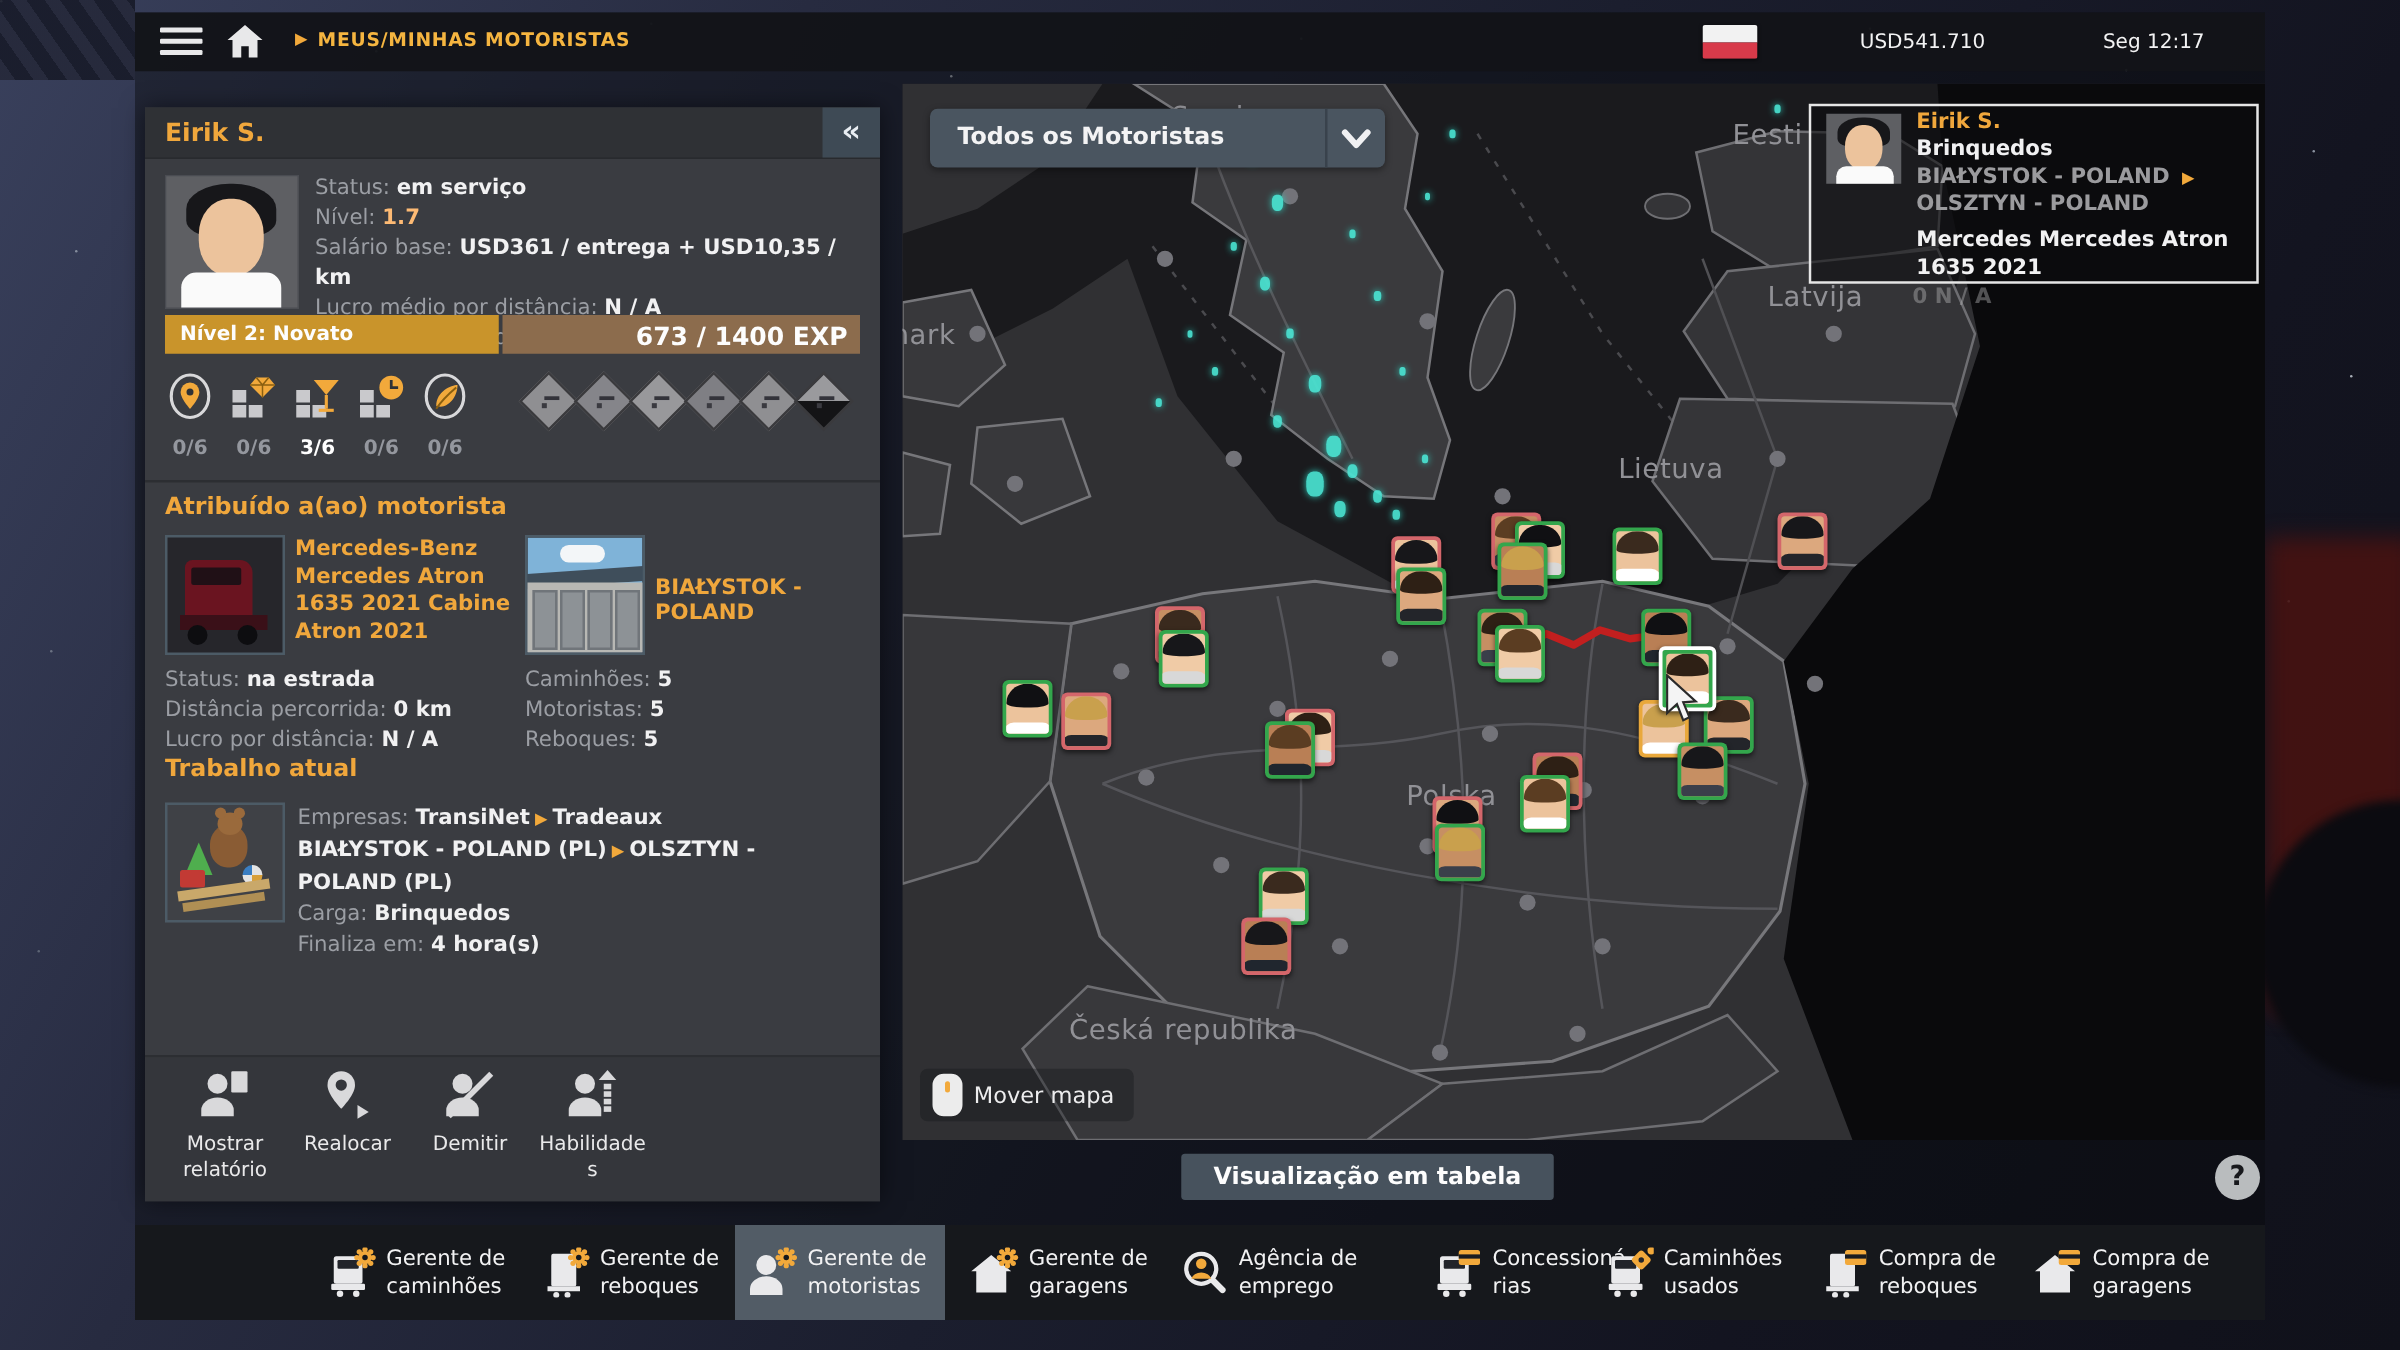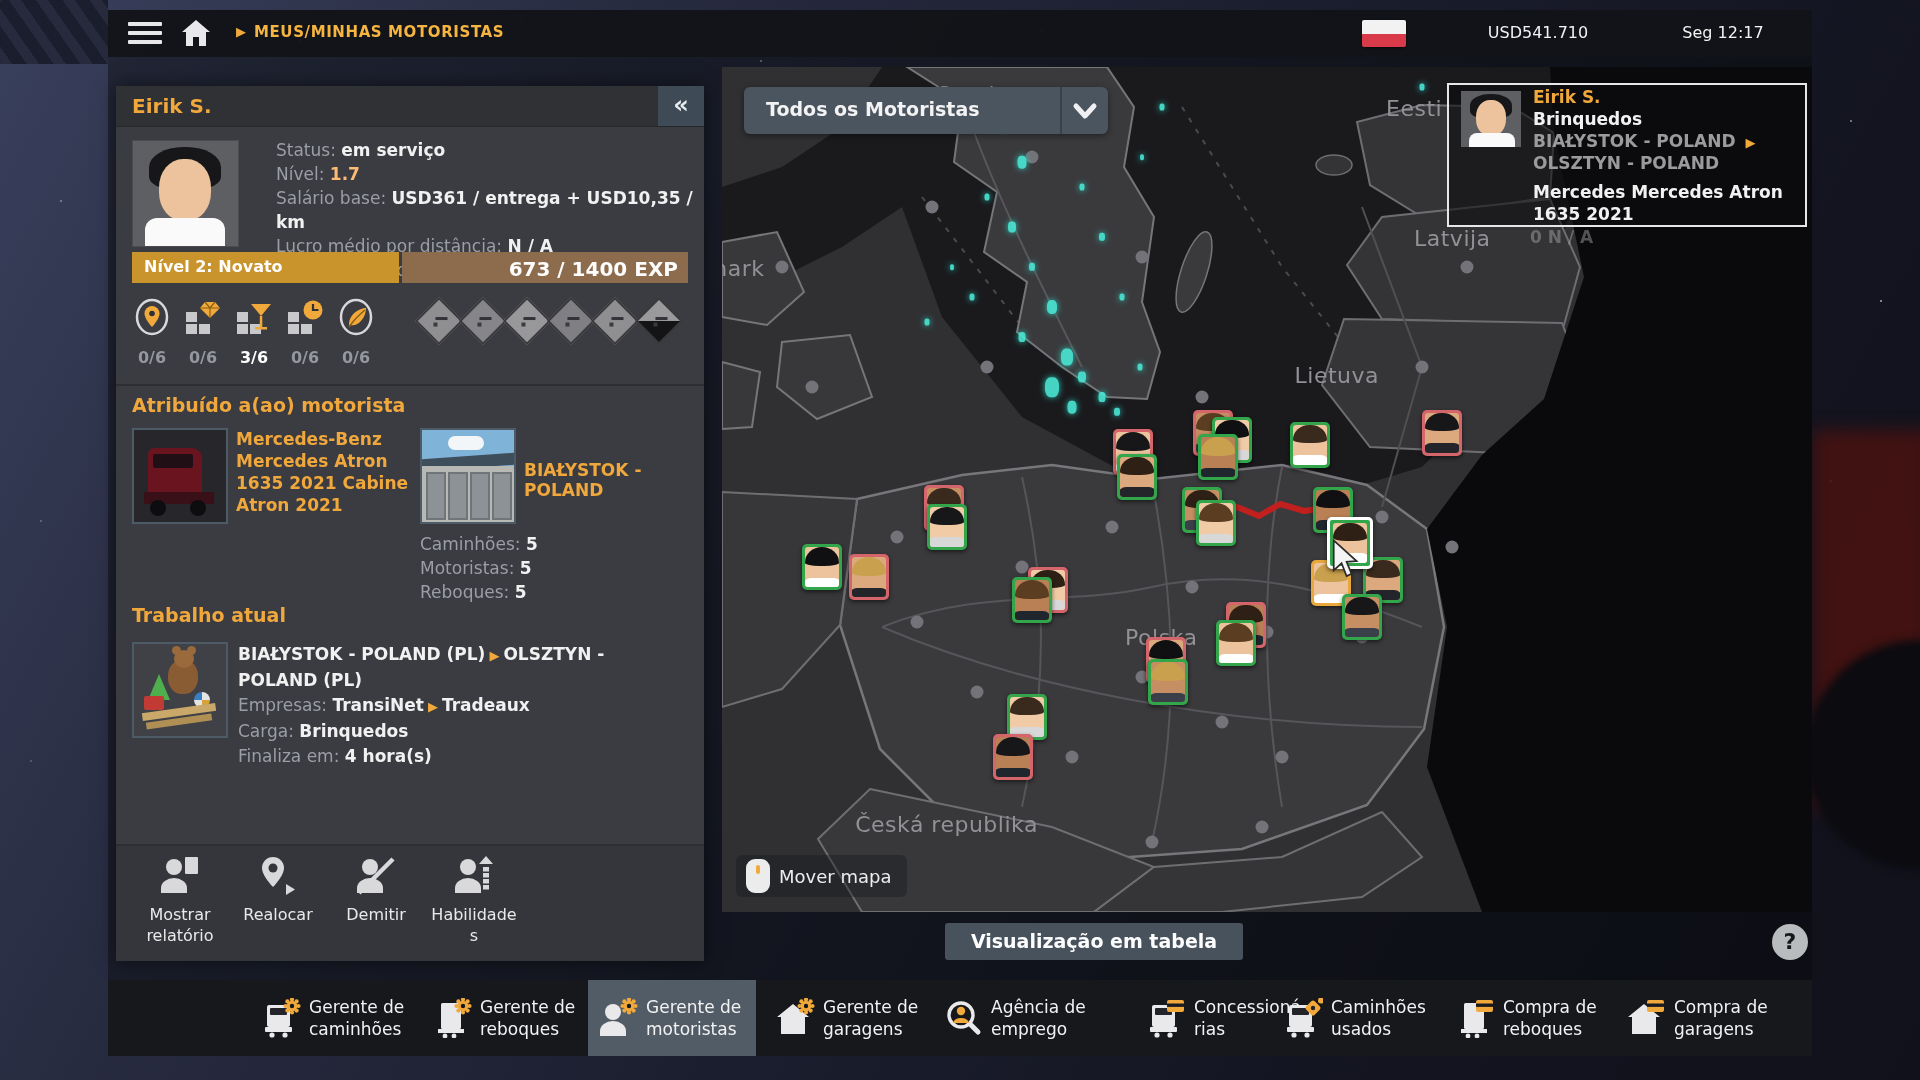--- a/index.html
+++ b/index.html
@@ -31,21 +31,21 @@
   
   .leftpanel{left:116px;top:86px;width:588px;height:875px;background:#3a3c41;box-shadow:0 0 18px rgba(0,0,0,.5);}
   .panel-header{position:absolute;left:0;top:0;width:100%;height:40px;background:#2f3135;border-bottom:1px solid #26282c;}
   .panel-title{position:absolute;left:16px;top:8px;font-size:20px;font-weight:bold;color:#f0a73c;}
   .collapse-btn{position:absolute;right:0;top:0;width:46px;height:40px;background:#3e4a55;color:#e8edf2;
     font-size:24px;font-weight:bold;text-align:center;line-height:38px;cursor:pointer;}
   .photo{position:absolute;left:16px;top:54px;width:105px;height:105px;background:#5e5f63;overflow:hidden;border:1px solid #4a4c52;}
   .photo .hair{position:absolute;left:16px;top:6px;width:72px;height:42px;background:#17171a;border-radius:48% 48% 30% 30%;}
   .photo .face{position:absolute;left:26px;top:18px;width:52px;height:62px;background:#ecc39c;border-radius:46%;}
   .photo .shirt{position:absolute;left:12px;bottom:-6px;width:80px;height:34px;background:#fafafa;border-radius:12px 12px 0 0;}
-  .detailrows{position:absolute;left:136px;top:52px;width:440px;font-size:17px;line-height:24px;margin-left:24px;}
+  .detailrows{position:absolute;left:136px;top:52px;width:440px;font-size:17px;line-height:24px;}
   .detailrows .lbl{color:#9b9ea4;}
   .detailrows .val{color:#f1f1f2;font-weight:bold;}
   .detailrows .val.red{color:#fdba74;}
   .expbar{position:absolute;left:16px;top:166px;width:556px;height:31px;}
   .expbar .fill{position:absolute;left:0;top:0;width:48%;height:100%;background:#c9942b;}
   .expbar .rest{position:absolute;left:calc(48% + 3px);top:0;right:0;height:100%;background:#8c6c4d;}
   .expbar .lab{position:absolute;left:12px;top:5px;font-size:16px;font-weight:bold;color:#fdfdfd;z-index:2;}
   .expbar .exp{position:absolute;right:10px;top:5px;font-size:20px;font-weight:bold;color:#fdfdfd;z-index:2;}
   .skillrow{position:absolute;left:14px;top:210px;height:100px;}
   .skill{position:absolute;top:0;width:44px;text-align:center;cursor:pointer;}
@@ -256,20 +256,25 @@
     <div class="divider" style="top:298px"></div>
     <div class="secheading" style="top:308px">Atribuído a(ao) motorista</div>
     <div class="thumb truckart" style="left:16px;top:342px">
       <div class="cab"></div>
         <div class="win"></div>
         <div class="chassis"></div>
         <div class="w1"></div>
         <div class="w2"></div>
     </div>
     <div class="truckname">Mercedes-Benz Mercedes Atron 1635 2021  Cabine Atron 2021</div>
+    <div class="statrows" id="truck-stats" style="left:16px;top:446px">
+        <div><span class="lbl">Status: </span><span class="val">na estrada</span></div>
+        <div><span class="lbl">Distância percorrida: </span><span class="val">0 km</span></div>
+        <div><span class="lbl">Lucro por distância: </span><span class="val">N / A</span></div>
+      </div>
     <div class="thumb garart" style="left:304px;top:342px">
       <div class="sky"></div>
         <div class="cloud"></div>
         <div class="roof"></div>
         <div class="wall"></div>
       <div class="d1"></div>
         <div class="d2"></div>
         <div class="d3"></div>
         <div class="d4"></div>
     </div>
@@ -286,25 +291,25 @@
         <div class="bhead"></div>
         <div class="be1"></div>
         <div class="be2"></div>
       <div class="toy"></div>
         <div class="ball"></div>
         <div class="pal1"></div>
         <div class="pal2"></div>
     </div>
     <div class="jobtext">
       <div>
-        <span class="white">BIAŁYSTOK - POLAND (PL)</span><span class="goldarrow">▶</span><span class="white">OLSZTYN - POLAND (PL)</span>
-      </div>
-      <div>
         <span class="lbl">Empresas:</span>
         <span class="white">TransiNet</span><span class="goldarrow">▶</span><span class="white">Tradeaux</span>
+      </div>
+      <div>
+        <span class="white">BIAŁYSTOK - POLAND (PL)</span><span class="goldarrow">▶</span><span class="white">OLSZTYN - POLAND (PL)</span>
       </div>
       <div>
         <span class="lbl">Carga:</span>
         <span class="white">Brinquedos</span>
       </div>
       <div>
         <span class="lbl">Finaliza em:</span>
         <span class="white">4 hora(s)</span>
       </div>
     </div>

